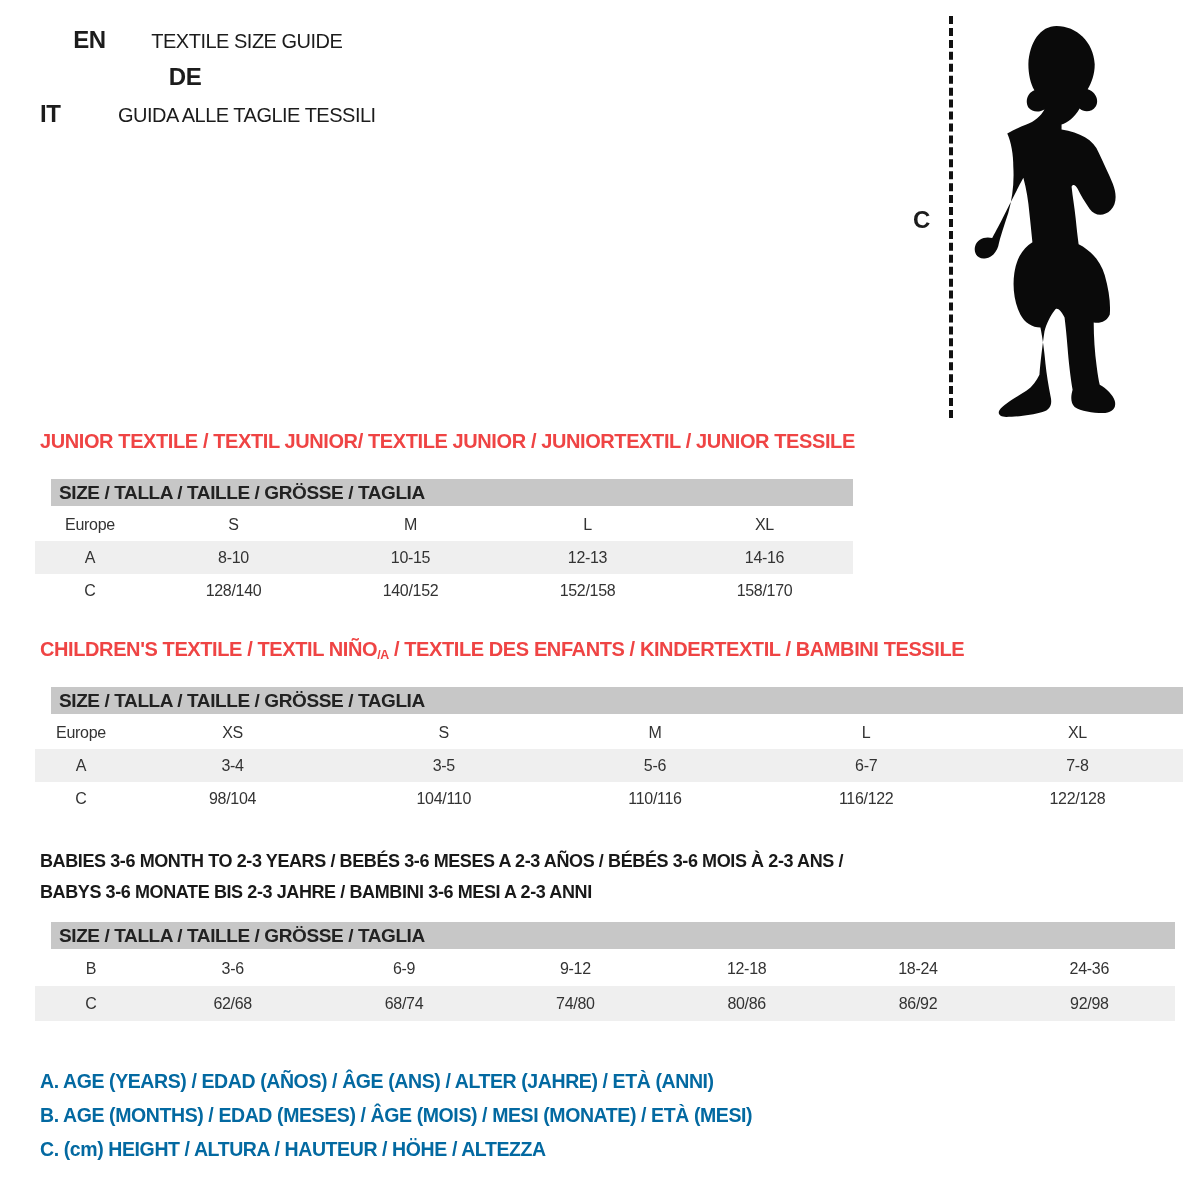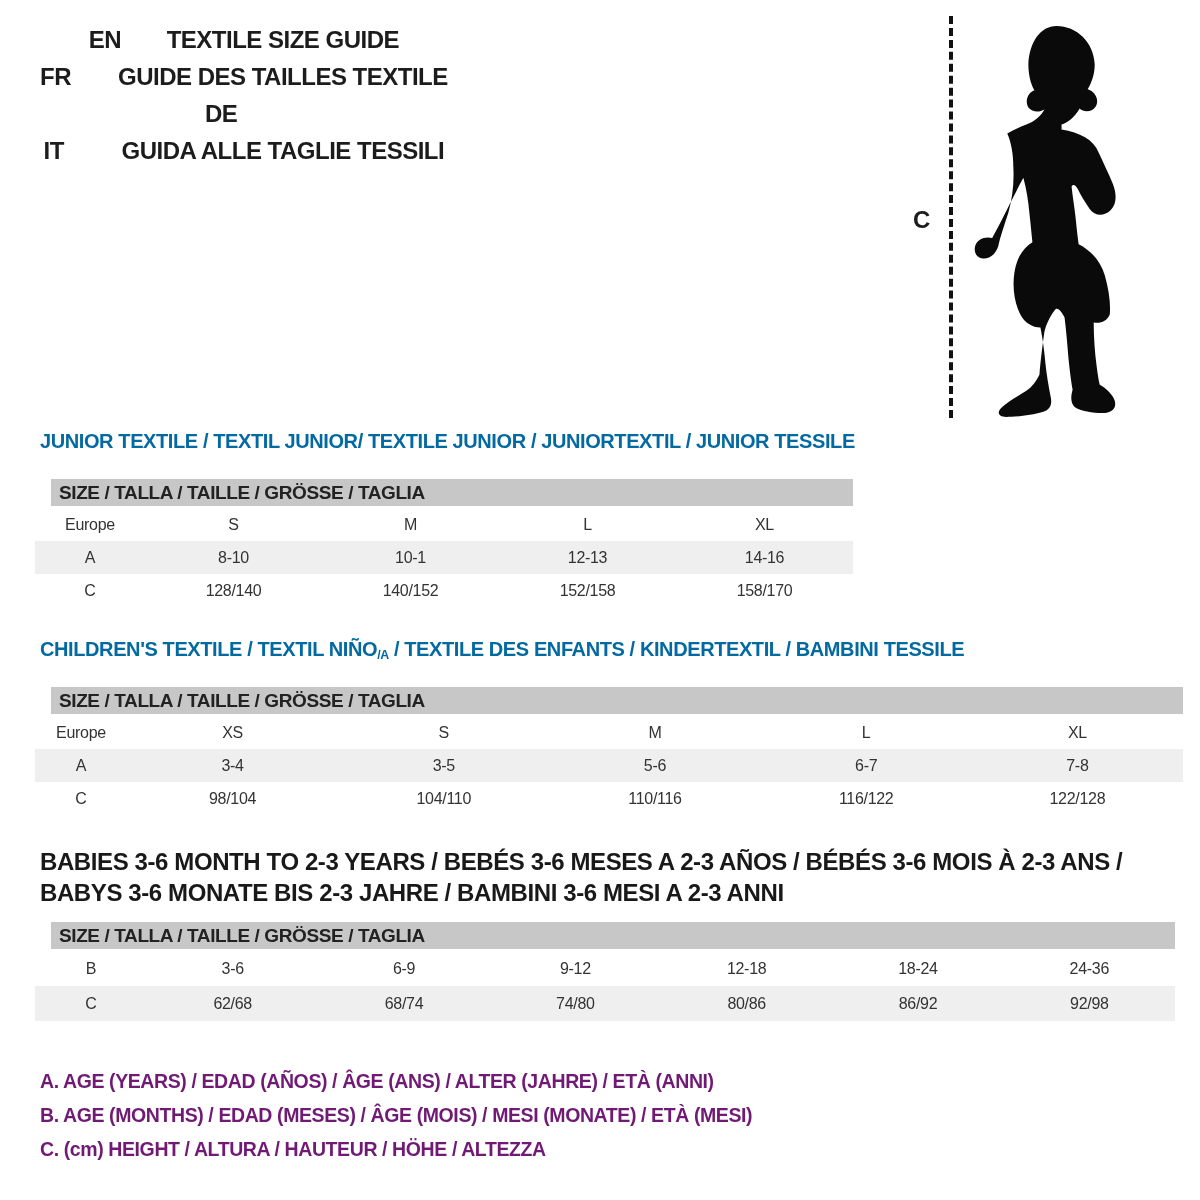--- a/index.html
+++ b/index.html
@@ -5,68 +5,64 @@
   html,body{margin:0;padding:0;}
   body{
     width:1200px;height:1200px;position:relative;background:#ffffff;
     font-family:"Liberation Sans","DejaVu Sans",sans-serif;
     color:#1c1c1c;overflow:hidden;
   }
   
   .lang-block{position:absolute;left:40px;top:26px;}
   .lang-row{display:flex;align-items:baseline;height:37px;justify-content:center;}
   .lang-code{width:78px;font-size:24px;font-weight:700;letter-spacing:-0.5px;}
-  .lang-label{font-size:24px;font-weight:700;letter-spacing:-0.5px;}
+  .lang-label{font-size:20px;font-weight:400;letter-spacing:-0.5px;}
   
   .figure{position:absolute;left:905px;top:12px;width:260px;height:414px;}
   .measure-label{position:absolute;left:8px;top:194px;font-size:24px;font-weight:700;}
   .dash-line{position:absolute;left:44px;top:4px;height:402px;width:0;
     border-left:4px dashed #111;}
   .baby-svg{position:absolute;left:58px;top:4px;}
   
   .section{position:absolute;left:35px;}
   .section-heading{font-size:20px;font-weight:700;letter-spacing:-0.4px;
-    margin:0 0 0 5px;white-space:nowrap;color:#0369a1;}
+    margin:0 0 0 5px;white-space:nowrap;color:#ef4444;}
   .heading-sub{font-size:0.62em;position:relative;top:0.28em;font-weight:700;}
   .sec-junior{top:430px;width:818px;}
   .sec-children{top:638px;width:1148px;}
   .sec-babies{top:846px;width:1140px;}
   .sec-junior .size-header-bar{margin-top:26px;}
   .sec-children .size-header-bar{margin-top:26px;}
   .sec-babies .size-header-bar{margin-top:14px;}
   .size-header-bar{background:#c7c7c7;height:27px;line-height:27px;
     padding-left:8px;font-size:19px;font-weight:700;letter-spacing:-0.4px;
     color:#222;margin-bottom:2px;margin-left:16px;}
   table.size-table{width:100%;border-collapse:collapse;table-layout:fixed;}
   table.size-table td{height:33px;font-size:16px;letter-spacing:-0.3px;
     color:#333;text-align:center;padding:0;vertical-align:middle;}
   .sec-babies table.size-table td{height:35px;}
   td.lbl{text-align:left;padding-left:8px;color:#2b2b2b;}
   .sec-junior td.lbl{width:110px;}
   .sec-children td.lbl{width:92px;}
   .sec-babies td.lbl{width:112px;}
   tr.shade td{background:#efefef;}
-  .babies-heading-line{font-size:24px;font-weight:700;letter-spacing:-0.4px;
+  .babies-heading-line{font-size:18px;font-weight:700;letter-spacing:-0.4px;
     margin:0 0 0 5px;line-height:31px;white-space:nowrap;color:#191919;}
   
   .legend{position:absolute;left:40px;top:1064px;}
   .legend-line{font-size:19.5px;font-weight:700;letter-spacing:-0.4px;
-    line-height:34px;white-space:nowrap;color:#701a75;}
+    line-height:34px;white-space:nowrap;color:#0369a1;}
 </style>
 </head>
 <body>
 
 <div class="lang-block">
   <div class="lang-row">
     <span class="lang-code">EN</span>
     <span class="lang-label">TEXTILE SIZE GUIDE</span>
-  </div>
-  <div class="lang-row">
-    <span class="lang-code">FR</span>
-    <span class="lang-label">GUIDE DES TAILLES TEXTILE</span>
   </div>
   <div class="lang-row">
     <span class="lang-code">DE</span>
   </div>
   <div class="lang-row">
     <span class="lang-code">IT</span>
     <span class="lang-label">GUIDA ALLE TAGLIE TESSILI</span>
   </div>
 </div>
 
@@ -141,21 +137,21 @@
         <tr>
       <td class="lbl">Europe</td>
       <td>S</td>
       <td>M</td>
       <td>L</td>
       <td>XL</td>
     </tr>
     <tr class="shade">
       <td class="lbl">A</td>
       <td>8-10</td>
-      <td>10-1</td>
+      <td>10-15</td>
       <td>12-13</td>
       <td>14-16</td>
     </tr>
     <tr>
       <td class="lbl">C</td>
       <td>128/140</td>
       <td>140/152</td>
       <td>152/158</td>
       <td>158/170</td>
     </tr>

